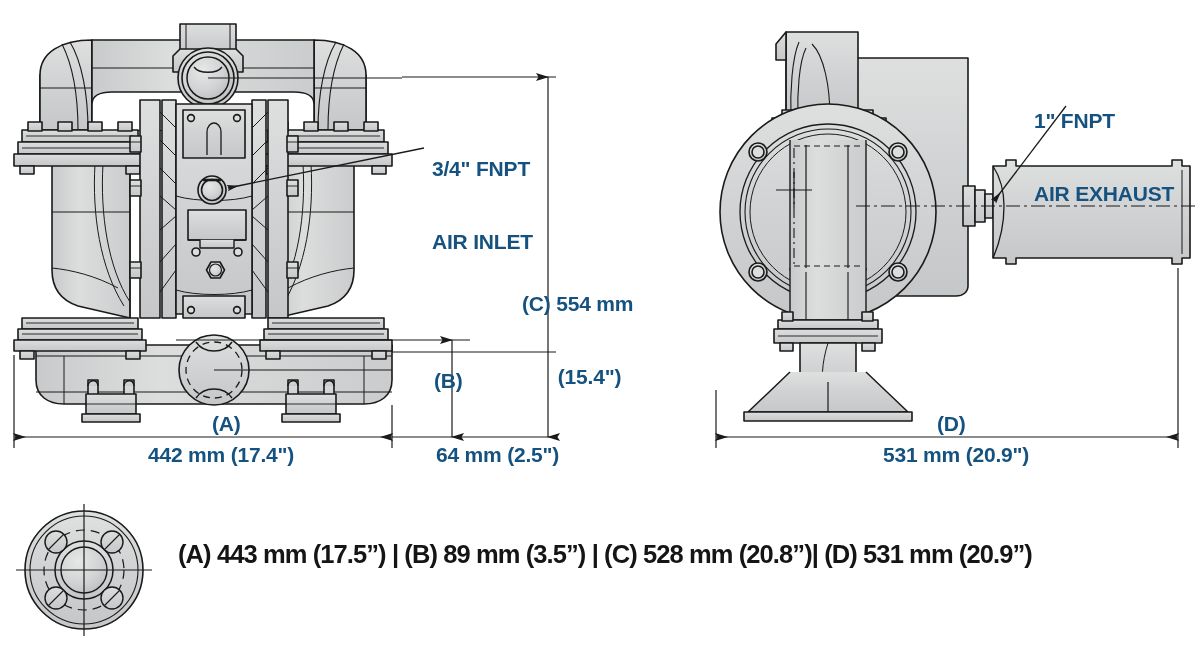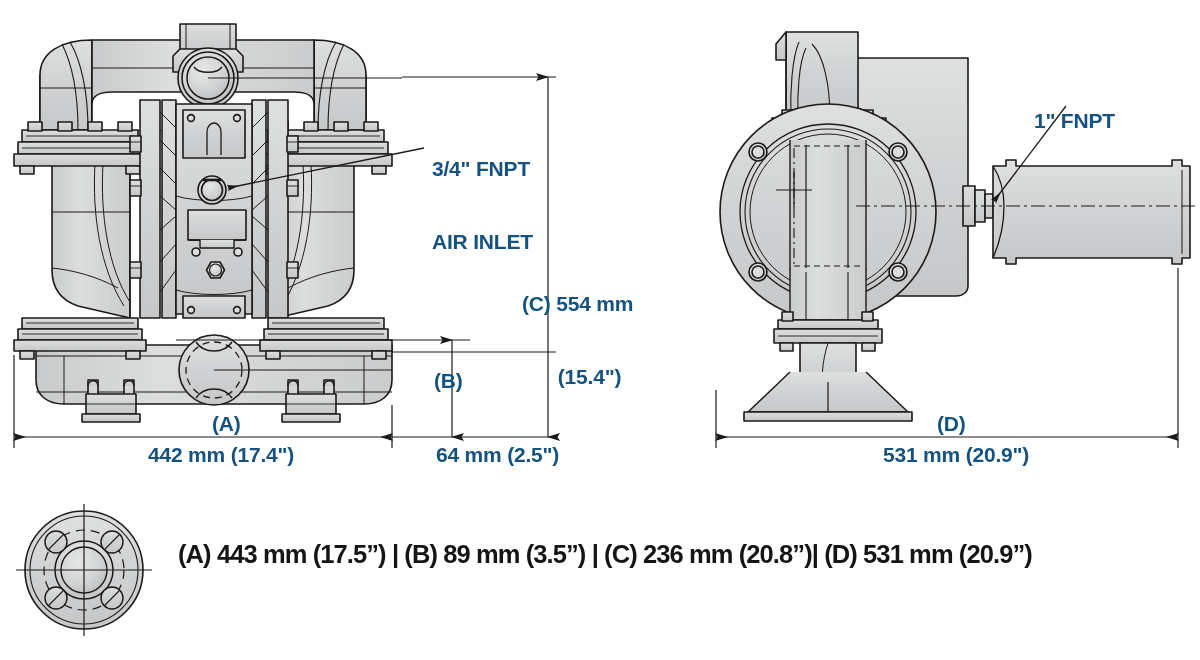--- a/index.html
+++ b/index.html
@@ -402,31 +402,32 @@
     </g>
   </svg>
 
   <div class="lbl lbl-callout" style="left:432px; top:108px;">
     <div>3/4" FNPT</div>
     <div>AIR INLET</div>
   </div>
 
   <div class="lbl lbl-callout" style="left:1034px; top:60px;">
     <div>1" FNPT</div>
+    <div>AIR EXHAUST</div>
   </div>
 
   <div class="lbl dim-txt" style="left:522px; top:243px;">
     <div>(C) 554 mm</div>
     <div style="text-align:right; padding-right:12px;">(15.4")</div>
   </div>
 
   <div class="lbl dim-small" style="left:205px; top:412px; background:#ffffff; padding:0 7px;">(A)</div>
   <div class="lbl dim-small" style="left:148px; top:443px;">442 mm (17.4")</div>
 
   <div class="lbl dim-small" style="left:434px; top:369px;">(B)</div>
   <div class="lbl dim-small" style="left:436px; top:443px;">64 mm (2.5")</div>
 
   <div class="lbl dim-small" style="left:930px; top:412px; background:#ffffff; padding:0 7px;">(D)</div>
   <div class="lbl dim-small" style="left:883px; top:443px;">531 mm (20.9")</div>
 
-  <div id="summary">(A) 443 mm (17.5”) | (B) 89 mm (3.5”) | (C) 236 mm (20.8”)| (D) 531 mm (20.9”)</div>
+  <div id="summary">(A) 443 mm (17.5”) | (B) 89 mm (3.5”) | (C) 528 mm (20.8”)| (D) 531 mm (20.9”)</div>
 
 </div>
 
 </body></html>

